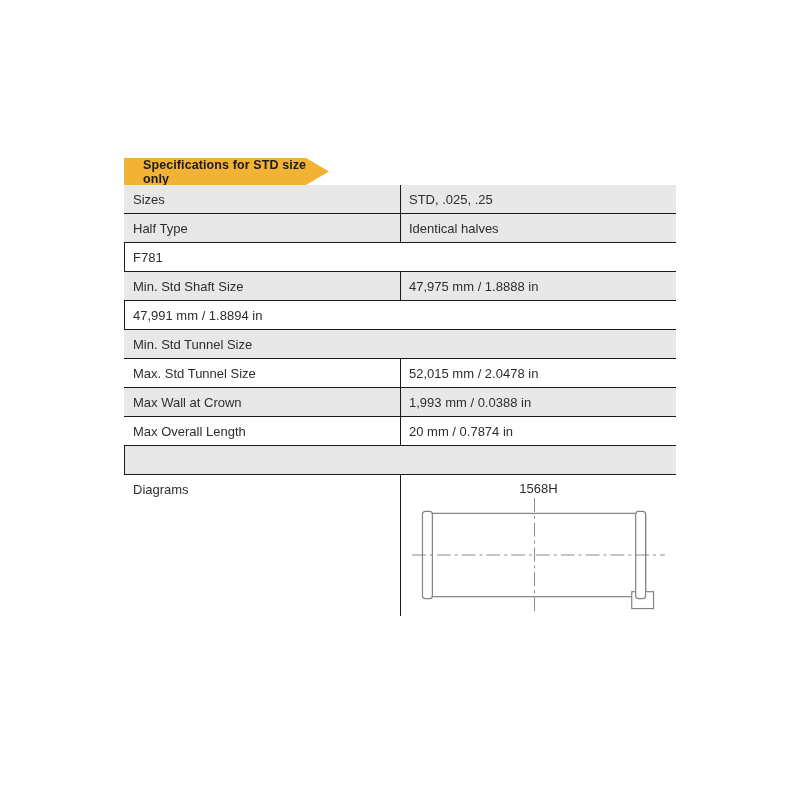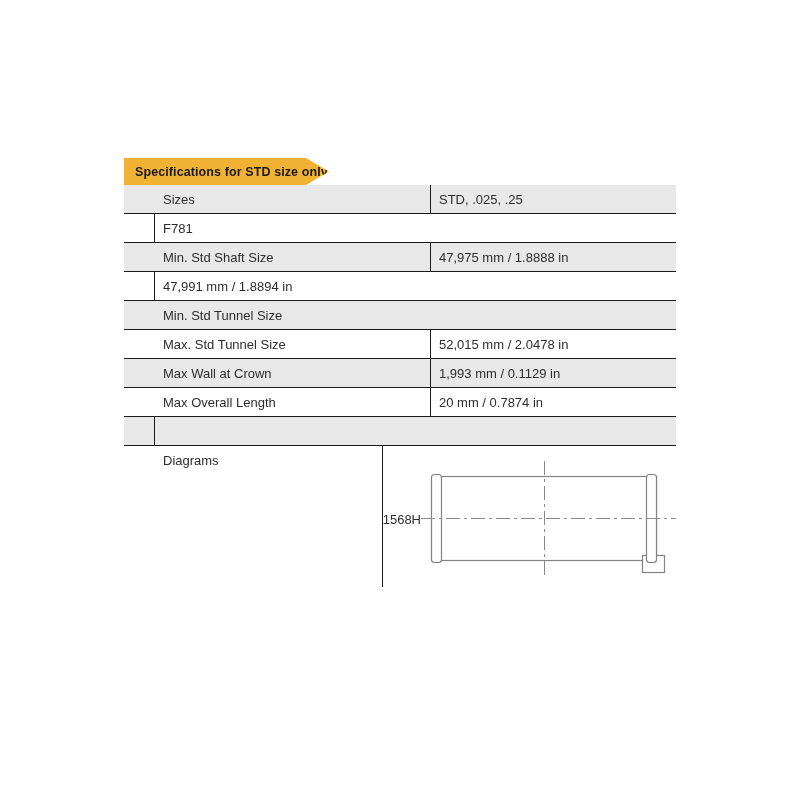--- a/index.html
+++ b/index.html
@@ -21,41 +21,40 @@
     position: absolute;
     left: 124px;
     top: 158px;
     width: 205px;
     height: 27px;
     background: #F2B233;
     clip-path: polygon(0 0, calc(100% - 23px) 0, 100% 50%, calc(100% - 23px) 100%, 0 100%);
     display: flex;
     align-items: center;
     box-sizing: border-box;
-    padding-left: 11px;
+    padding-left: 19px;
   }
   .banner-label {
     font-size: 12.5px;
     font-weight: 700;
     color: #1B1B1B;
     letter-spacing: 0.1px;
   }
   .spec-table {
     position: absolute;
     left: 124px;
     top: 185px;
     width: 552px;
   }
   .row {
     display: flex;
     height: 29px;
     box-sizing: border-box;
     border-bottom: 1.5px solid #1A1A1A;
     background: #ffffff;
-    padding-left: 30px;
   }
   .row.shaded { background: #E8E8E8; }
   .cell-label {
     width: 276px;
     box-sizing: border-box;
     display: flex;
     align-items: center;
     padding-left: 9px;
     font-size: 13px;
     color: #2D2D2D;
@@ -72,20 +71,21 @@
   }
   .row-diagrams {
     height: 141px;
     border-bottom: none;
   }
   .row-diagrams .cell-label {
     align-items: flex-start;
     padding-top: 7px;
   }
   .row-diagrams .cell-value {
+    flex-direction: column;
     align-items: center;
     justify-content: flex-start;
     padding-left: 0;
     padding-top: 6px;
   }
   .diagram-id {
     font-size: 13px;
     color: #2D2D2D;
     line-height: 15px;
   }
@@ -104,20 +104,24 @@
   </div>
 
   <div class="spec-table">
 
     <div class="row shaded">
       <div class="cell-label">Sizes</div>
       <div class="cell-value">STD, .025, .25</div>
     </div>
 
 
+    <div class="row shaded">
+      <div class="cell-label">Half Type</div>
+      <div class="cell-value">Identical halves</div>
+    </div>
 
     <div class="row">
       <div class="cell-value">F781</div>
     </div>
 
     <div class="row shaded">
       <div class="cell-label">Min. Std Shaft Size</div>
       <div class="cell-value">47,975 mm / 1.8888 in</div>
     </div>
 
@@ -129,21 +133,21 @@
       <div class="cell-label">Min. Std Tunnel Size</div>
     </div>
 
     <div class="row">
       <div class="cell-label">Max. Std Tunnel Size</div>
       <div class="cell-value">52,015 mm / 2.0478 in</div>
     </div>
 
     <div class="row shaded">
       <div class="cell-label">Max Wall at Crown</div>
-      <div class="cell-value">1,993 mm / 0.1129 in</div>
+      <div class="cell-value">1,993 mm / 0.0388 in</div>
     </div>
 
     <div class="row">
       <div class="cell-label">Max Overall Length</div>
       <div class="cell-value">20 mm / 0.7874 in</div>
     </div>
 
     <div class="row shaded">
       <div class="cell-value"></div>
     </div>

